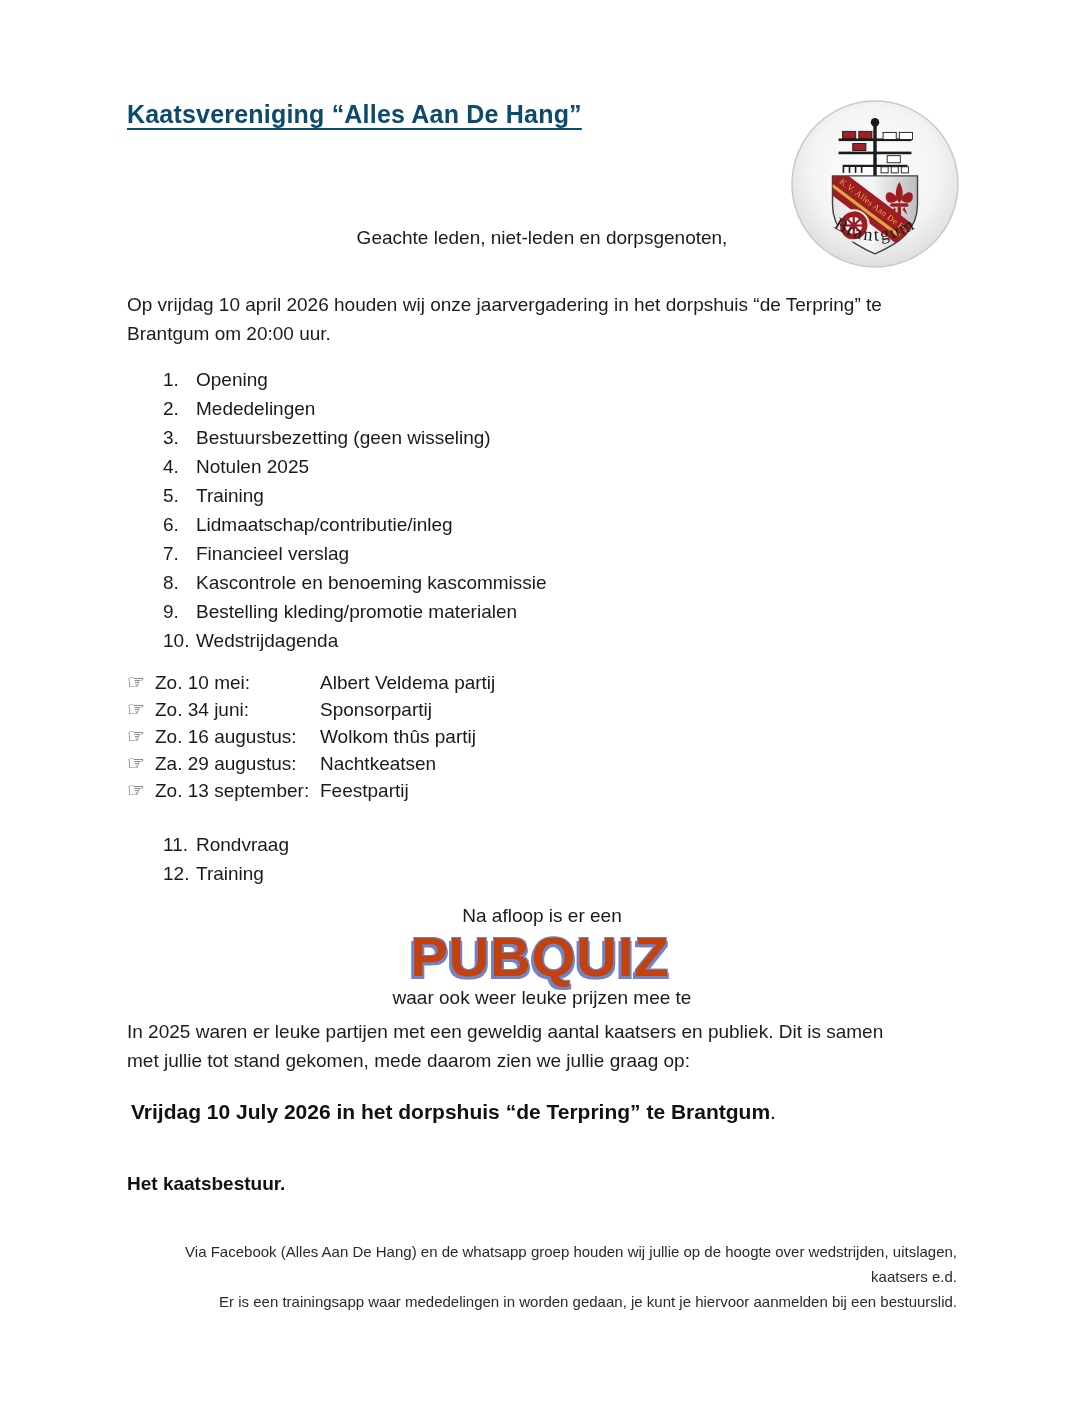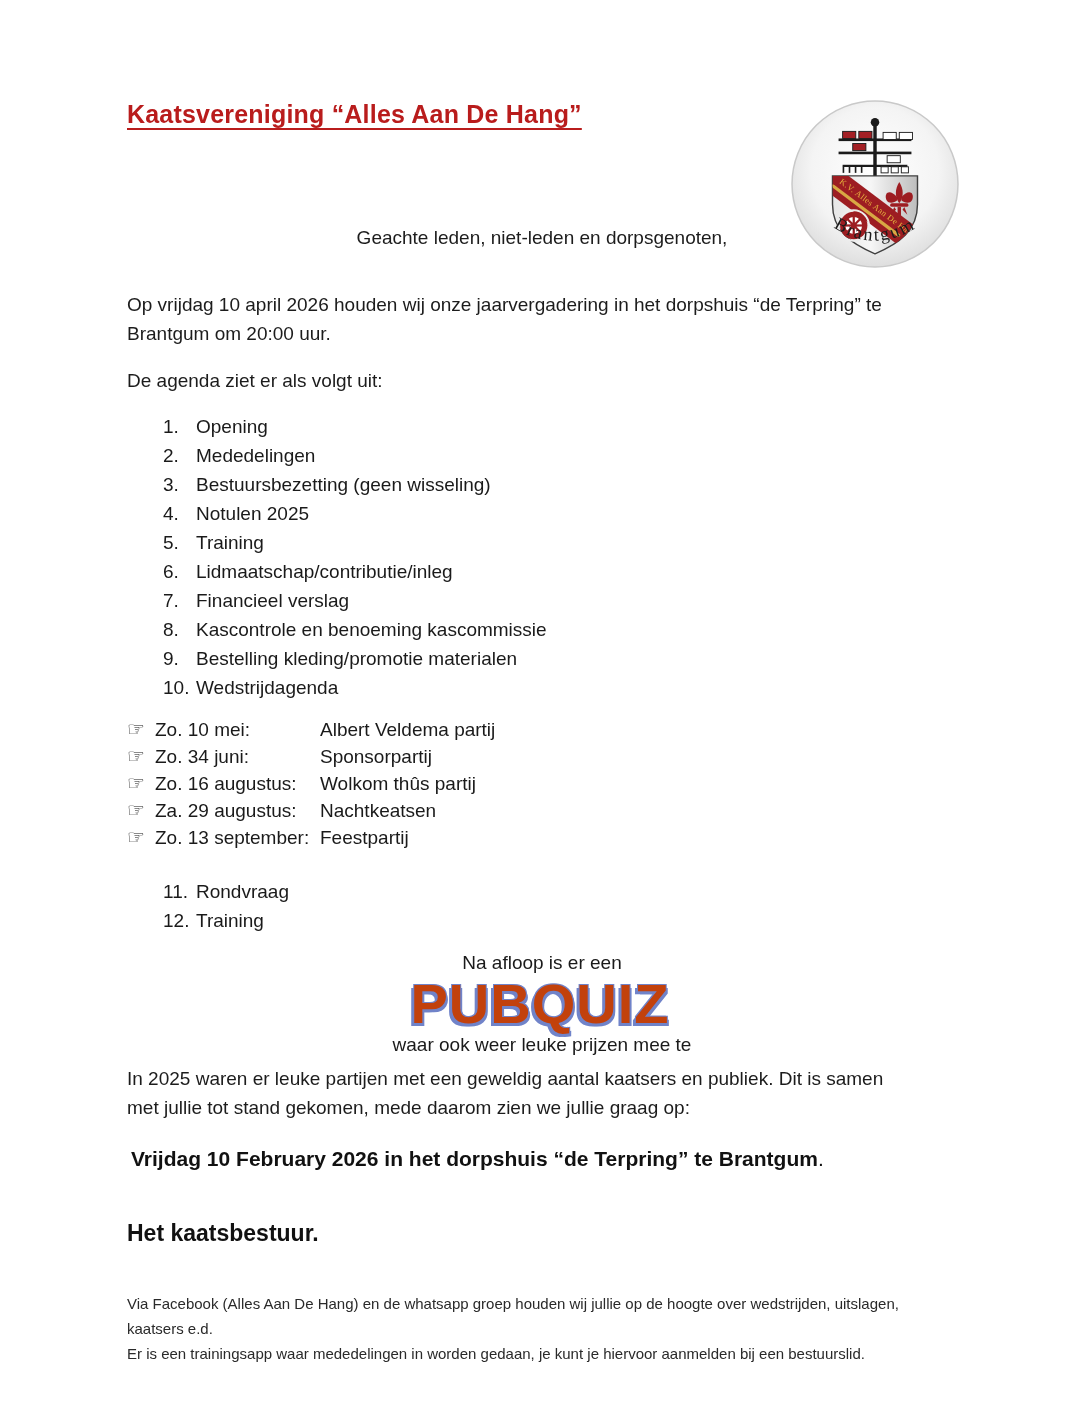--- a/index.html
+++ b/index.html
@@ -8,21 +8,21 @@
     position:relative;
     width:1080px; height:1423px;
     background:#ffffff;
     font-family:"Liberation Sans", sans-serif;
     color:#1a1a1a;
     overflow:hidden;
   }
   .content { position:absolute; left:127px; top:0; width:830px; }
   .doc-title {
     margin-top:100px;
-    font-size:25px; font-weight:700; color:#b91c1c;
+    font-size:25px; font-weight:700; color:#0c4a6e;
     text-decoration:underline;
     text-decoration-thickness:2px;
     text-underline-offset:5px;
     letter-spacing:.2px;
   }
   .body-text { font-size:19px; line-height:29px; color:#1c1c1c; }
   .salutation { margin-top:94px;text-align:center; }
   .intro { margin-top:38px; }
   .agenda-heading { margin-top:18px; }
   .agenda-list { margin-top:17px; }
@@ -45,22 +45,22 @@
       -1px -1px 0 #7083c9,
        1px -1px 0 #7083c9;
     line-height:60px;
     white-space:nowrap;
   }
   .pubquiz-after { font-size:19px; }
   .pubquiz-line2 { margin-top:2px; }
   .review { margin-top:8px; }
   .highlight-line { margin-top:22px; font-size:21px; line-height:30px; color:#111; padding-left:4px; }
   .highlight-line .bold-part { font-weight:700; }
-  .signoff { margin-top:46px; font-size:23px; font-weight:700; color:#111; }
-  .footer-note { margin-top:44px; font-size:15px; line-height:25px; color:#2a2a2a; }
+  .signoff { margin-top:46px; font-size:19px; font-weight:700; color:#111; }
+  .footer-note { margin-top:44px; font-size:15px; line-height:25px; color:#2a2a2a;text-align:right; }
   .crest {
     position:absolute; top:98px; right:120px;
     width:170px; height:172px;
   }
 </style>
 </head>
 <body>
 
 <div class="page">
 
@@ -152,21 +152,20 @@
   <div class="content">
     <h1 class="doc-title">Kaatsvereniging “Alles Aan De Hang”</h1>
 
     <p class="body-text salutation">Geachte leden, niet-leden en dorpsgenoten,</p>
 
     <div class="body-text intro">
       <div>Op vrijdag 10 april 2026 houden wij onze jaarvergadering in het dorpshuis “de Terpring” te</div>
       <div>Brantgum om 20:00 uur.</div>
     </div>
 
-    <p class="body-text agenda-heading">De agenda ziet er als volgt uit:</p>
 
     <div class="agenda-list">
       <div class="agenda-item">
         <span class="agenda-num">1.</span>
         <span>Opening</span>
       </div>
       <div class="agenda-item">
         <span class="agenda-num">2.</span>
         <span>Mededelingen</span>
       </div>
@@ -248,21 +247,21 @@
       <span class="pubquiz-word">PUBQUIZ</span>
       <span class="pubquiz-after">waar ook weer leuke prijzen mee te</span>
     </div>
 
     <div class="body-text review">
       <div>In 2025 waren er leuke partijen met een geweldig aantal kaatsers en publiek. Dit is samen</div>
       <div>met jullie tot stand gekomen, mede daarom zien we jullie graag op:</div>
     </div>
 
     <p class="highlight-line">
-      <span class="bold-part">Vrijdag 10 February 2026 in het dorpshuis “de Terpring” te Brantgum</span><span>.</span>
+      <span class="bold-part">Vrijdag 10 July 2026 in het dorpshuis “de Terpring” te Brantgum</span><span>.</span>
     </p>
 
     <p class="signoff">Het kaatsbestuur.</p>
 
     <div class="footer-note">
       <div>Via Facebook (Alles Aan De Hang) en de whatsapp groep houden wij jullie op de hoogte over wedstrijden, uitslagen,</div>
       <div>kaatsers e.d.</div>
       <div>Er is een trainingsapp waar mededelingen in worden gedaan, je kunt je hiervoor aanmelden bij een bestuurslid.</div>
     </div>
   </div>

